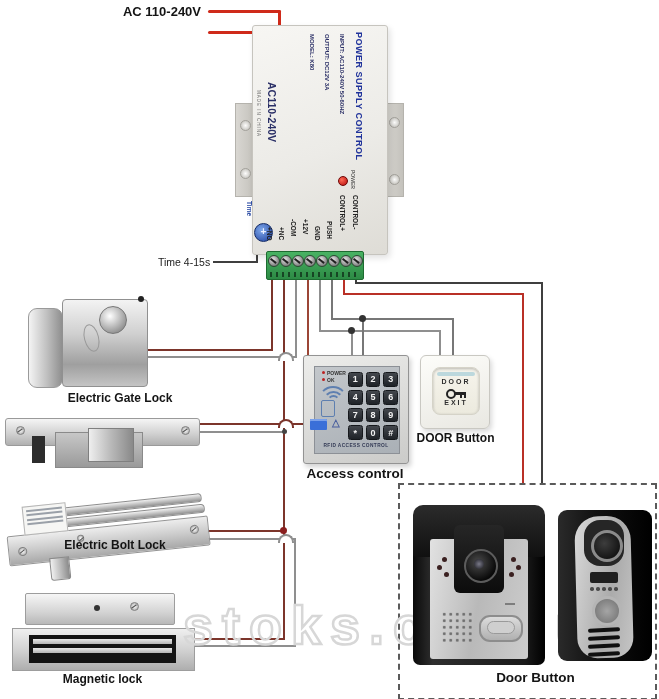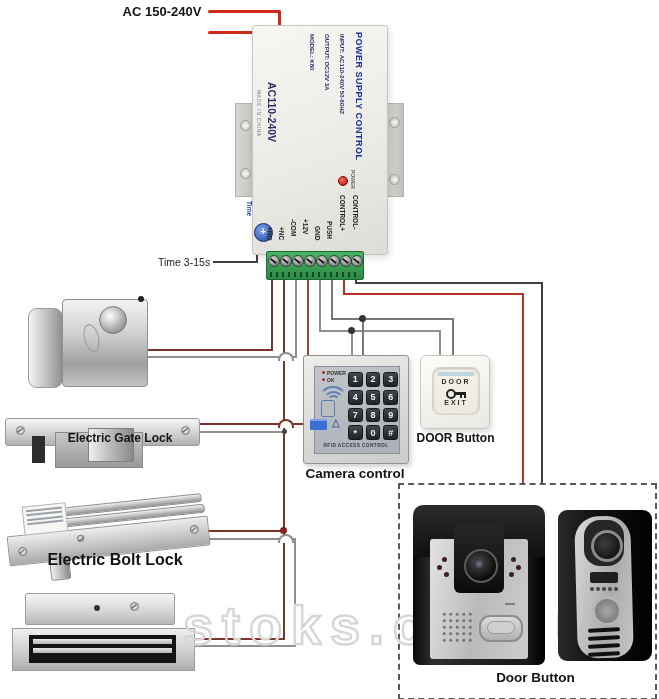--- a/index.html
+++ b/index.html
@@ -169,21 +169,21 @@
         border-radius:2px;transform:rotate(-3deg);}
   
   .watermark{position:absolute;left:183px;top:594px;z-index:6;font-size:54px;font-weight:bold;
         letter-spacing:9px;color:transparent;-webkit-text-stroke:2.5px #d7d7d7;white-space:nowrap;}
 </style>
 </head>
 <body>
 
 <div class="stage">
 
-  <div class="lbl" style="left:112px;top:4px;width:100px;font-size:13px;">AC 150-240V</div>
+  <div class="lbl" style="left:112px;top:4px;width:100px;font-size:13px;">AC 110-240V</div>
   <div class="ac-h" style="left:208px;top:10px;width:73px;"></div>
   <div class="ac-v" style="left:278px;top:10px;height:20px;"></div>
   <div class="ac-h" style="left:208px;top:31px;width:53px;"></div>
   <div class="ac-v" style="left:258px;top:31px;height:15px;"></div>
 
   <div class="tab" style="left:235px;top:103px;">
     <div class="hole" style="top:16px;"></div>
     <div class="hole" style="top:64px;"></div>
   </div>
   <div class="tab" style="left:384px;top:103px;">
@@ -217,21 +217,21 @@
     <div class="screw" style="left:13px;"></div>
     <div class="screw" style="left:25px;"></div>
     <div class="screw" style="left:37px;"></div>
     <div class="screw" style="left:49px;"></div>
     <div class="screw" style="left:61px;"></div>
     <div class="screw" style="left:73px;"></div>
     <div class="screw" style="left:84px;"></div>
     <div class="tslots"></div>
   </div>
 
-  <div class="small-lbl" style="left:158px;top:256px;">Time 3-15s</div>
+  <div class="small-lbl" style="left:158px;top:256px;">Time 4-15s</div>
   <div class="h c-dark" style="left:213px;top:261px;width:45px;height:1.5px;"></div>
   <div class="v c-dark" style="left:256px;top:250px;height:12px;width:1.5px;"></div>
 
   <div class="v c-dred" style="left:271px;top:276px;height:75px;"></div>
   <div class="v c-dred" style="left:283px;top:276px;height:363px;"></div>
   <div class="v c-gray" style="left:295px;top:276px;height:82px;"></div>
   <div class="v c-red2" style="left:307px;top:276px;height:148px;"></div>
   <div class="v c-gray" style="left:319px;top:276px;height:55px;"></div>
   <div class="v c-gray2" style="left:331px;top:276px;height:43px;"></div>
   <div class="v c-red" style="left:343px;top:276px;height:19px;"></div>
@@ -264,21 +264,21 @@
   <div class="dot small" style="left:282px;top:429px;"></div>
   <div class="hop" style="left:278px;top:352px;"></div>
   <div class="hop dred" style="left:278px;top:419px;"></div>
   <div class="hop" style="left:278px;top:534px;"></div>
 
   <div class="gate-strike"></div>
   <div class="gate-body"></div>
   <div class="gate-knob"></div>
   <div class="gate-logo"></div>
   <div class="abs" style="left:138px;top:296px;width:6px;height:6px;border-radius:50%;background:#222;z-index:5;"></div>
-  <div class="lbl" style="left:50px;top:391px;width:140px;font-size:12px;margin-top:40px;">Electric Gate Lock</div>
+  <div class="lbl" style="left:50px;top:391px;width:140px;font-size:12px;">Electric Gate Lock</div>
 
   <div class="strike-plate"></div>
   <div class="screwhole" style="left:16px;top:426px;"></div>
   <div class="screwhole" style="left:181px;top:426px;"></div>
   <div class="strike-body"></div>
   <div class="strike-dark"></div>
   <div class="strike-tongue"></div>
 
   <div class="bolt-wrap">
     <div class="bolt-rod" style="left:58px;top:5px;width:138px;"></div>
@@ -288,32 +288,33 @@
         <i></i>
         <i></i>
         <i></i>
         <i></i>
       </div>
     <div class="screwhole" style="left:10px;top:40px;"></div>
     <div class="screwhole" style="left:183px;top:36px;"></div>
     <div class="screwhole" style="left:70px;top:34px;width:5px;height:5px;"></div>
     <div class="bolt-cyl"></div>
   </div>
-  <div class="lbl" style="left:40px;top:551px;width:150px;font-size:16px;">Electric Bolt Lock</div>
+  <div class="lbl" style="left:40px;top:538px;width:150px;font-size:12px;">Electric Bolt Lock</div>
 
   <div class="mag-arm">
     <div class="abs" style="left:68px;top:11px;width:6px;height:6px;border-radius:50%;background:#333;"></div>
     <div class="screwhole" style="left:104px;top:8px;position:absolute;"></div>
   </div>
   <div class="mag-body">
     <div class="mag-black">
         <i></i>
         <i></i>
       </div>
   </div>
+  <div class="lbl" style="left:35px;top:672px;width:135px;font-size:12px;">Magnetic lock</div>
 
   <div class="keypad">
     <div class="keypad-inner"></div>
     <div class="kp-ind" style="left:18px;top:14px;">POWER</div>
     <div class="kp-ind" style="left:18px;top:21px;">OK</div>
     <div class="arc" style="left:14px;top:30px;width:26px;height:26px;"></div>
     <div class="arc" style="left:19px;top:35px;width:17px;height:17px;"></div>
     <div class="arc" style="left:23px;top:39px;width:9px;height:9px;"></div>
     <div class="rfid-card"></div>
     <div class="blue-sticker"></div>
@@ -327,21 +328,21 @@
       <div class="key">6</div>
       <div class="key">7</div>
       <div class="key">8</div>
       <div class="key">9</div>
       <div class="key">*</div>
       <div class="key">0</div>
       <div class="key">#</div>
     </div>
     <div class="kp-footer">RFID ACCESS CONTROL</div>
   </div>
-  <div class="lbl" style="left:290px;top:466px;width:130px;font-size:13.5px;">Camera control</div>
+  <div class="lbl" style="left:290px;top:466px;width:130px;font-size:13.5px;">Access control</div>
 
   <div class="exitbtn">
     <div class="exit-recess">
       <div class="exit-strip"></div>
       <div class="exit-word" style="top:10px;">DOOR</div>
       <div class="keyicon">
         <span class="ring"></span>
         <span class="stem"></span>
       </div>
       <div class="exit-word" style="top:31px;">EXIT</div>

